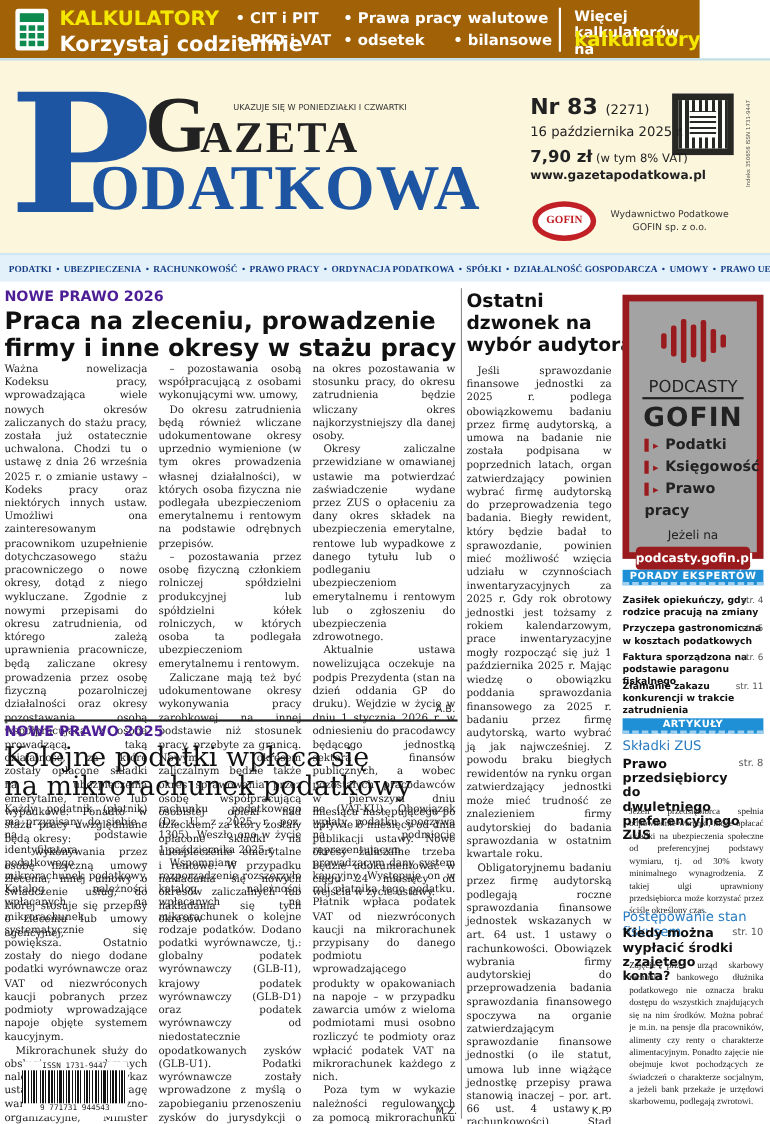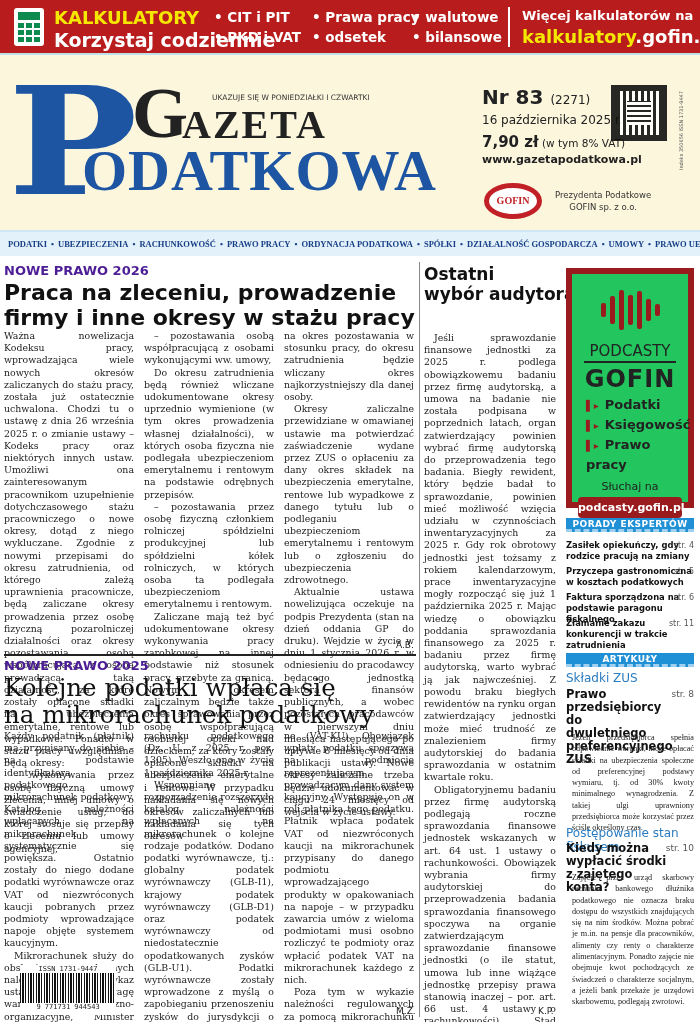--- a/index.html
+++ b/index.html
@@ -1,17 +1,17 @@
 <!DOCTYPE html>
 <html><head>
 <meta charset="utf-8">
 <style>
 *{box-sizing:border-box;margin:0;padding:0}
 body{width:700px;height:1022px;overflow:hidden;background:#fff;font-family:"DejaVu Serif",serif;color:#222;position:relative}
-.topbar{position:absolute;left:0;top:0;width:700px;height:53px;background:#b91c1c;color:#fff;font-family:"DejaVu Sans",sans-serif}
+.topbar{position:absolute;left:0;top:0;width:636px;height:53px;background:#a16207;color:#fff;font-family:"DejaVu Sans",sans-serif}
 .calc-icon{position:absolute;left:14px;top:8px;width:30px;height:38px;background:#fff;border-radius:3px;padding:4px}
 .calc-icon .scr{height:8px;background:#0e8a4e;margin-bottom:3px}
 .calc-icon .grid{display:grid;grid-template-columns:repeat(3,1fr);gap:2px}
 .calc-icon .grid i{display:block;height:5px;background:#0e8a4e}
 .tb-title{position:absolute;left:54px;top:7px;font-weight:bold;font-size:18px;color:#f5e800}
 .tb-sub{position:absolute;left:54px;top:29px;font-weight:bold;font-size:19px}
 .tb-list{position:absolute;font-weight:bold;font-size:13.5px;line-height:20px}
 .tb-div{position:absolute;left:508px;top:7px;width:2px;height:40px;background:#fff}
 .tb-more{position:absolute;left:522px;top:8px;font-weight:bold;font-size:13px}
 .tb-link{position:absolute;left:522px;top:26px;font-weight:bold;font-size:18px}
@@ -38,21 +38,21 @@
 .navbar .sep{color:#173f86}
 .kicker{font-family:"DejaVu Sans",sans-serif;font-weight:bold;color:#4c1d95;font-size:13px}
 .h-sans{font-family:"DejaVu Sans",sans-serif;font-weight:bold;color:#111}
 .h-serif{font-family:"DejaVu Serif",serif;color:#111}
 .col{position:absolute;font-size:9.4px;line-height:12.2px;text-align:justify;color:#222;hyphens:auto}
 .col p{text-indent:10px}
 .col p.ni{text-indent:0}
 .sig{position:absolute;font-family:"DejaVu Sans",sans-serif;font-size:9px}
 .rule{position:absolute;background:#222}
 .vrule{position:absolute;width:1px;background:#888}
-.podcast{position:absolute;left:566px;top:268px;width:128px;height:240px;border:6px solid #9a1b1e;background:#22c55e;text-align:center;font-family:"DejaVu Sans",sans-serif}
+.podcast{position:absolute;left:566px;top:268px;width:128px;height:240px;border:6px solid #9a1b1e;background:#a3a3a3;text-align:center;font-family:"DejaVu Sans",sans-serif}
 .bars{display:flex;justify-content:center;align-items:center;gap:4px;margin-top:14px;height:44px}
 .bars i{display:block;width:5px;background:#9a1b1e;border-radius:2px}
 .pc-title{font-size:15px;margin-top:10px;border-bottom:2px solid #222;margin-left:12px;margin-right:12px;padding-bottom:1px}
 .pc-gofin{font-size:24px;font-weight:bold;letter-spacing:1px;margin-top:2px}
 .pc-items{text-align:left;margin-left:14px;font-size:13px;font-weight:bold;line-height:19px;margin-top:2px}
 .pc-items span.ic{color:#9a1b1e;font-size:10px;margin-right:6px}
 .pc-listen{font-size:11px;margin-top:6px}
 .pc-url{margin:4px 6px 0;background:#9a1b1e;color:#fff;border-radius:4px;font-size:11px;font-weight:bold;padding:4px 0}
 .sect-head{position:absolute;left:566px;width:128px;height:14px;background:#1f8fd6;color:#fff;font-family:"DejaVu Sans",sans-serif;font-weight:bold;font-size:9px;text-align:center;line-height:13px;letter-spacing:.5px;border-bottom:3px dashed #9fd0f0}
 .tip{position:absolute;left:566px;width:128px;font-family:"DejaVu Sans",sans-serif;font-size:8.4px;line-height:11px;font-weight:bold;color:#111}
@@ -110,21 +110,21 @@
   <div class="logo-sub">UKAZUJE SIĘ W PONIEDZIAŁKI I CZWARTKI</div>
   <div class="logo-ODAT">ODATKOWA</div>
   <div class="issue-nr"><span style="font-weight:bold;font-size:20px">Nr 83</span> <span>(2271)</span></div>
   <div class="issue-date">16 października 2025 r.</div>
   <div class="issue-price"><b>7,90 zł</b> <span>(w tym 8% VAT)</span></div>
   <div class="issue-www">www.gazetapodatkowa.pl</div>
   <div class="qr"></div>
   <div class="issn-side">Indeks 350656   ISSN 1731-9447</div>
   <div class="gofin-logo">GOFIN</div>
   <div class="publisher">
-    <div>Prezydenta Podatkowe</div>
+    <div>Wydawnictwo Podatkowe</div>
     <div>GOFIN sp. z o.o.</div>
   </div>
 </div>
 
 <div class="navbar">
   <span>PODATKI</span>
     <span class="sep">•</span>
   <span>UBEZPIECZENIA</span>
     <span class="sep">•</span>
   <span>RACHUNKOWOŚĆ</span>
@@ -187,20 +187,21 @@
 
 <div class="barcode">
   <div class="bc-top">ISSN 1731-9447</div>
   <div class="bc-bars"></div>
   <div class="bc-num">9 771731 944543</div>
 </div>
 
 <div class="vrule" style="left:419px;top:262px;height:755px"></div>
 <div class="h-sans" style="position:absolute;left:424px;top:264px;font-size:17px;line-height:20px">
   <div>Ostatni</div>
+  <div>dzwonek na</div>
   <div>wybór audytora</div>
 </div>
 <div class="col" style="left:424px;top:332px;width:132px">
   <p>Jeśli sprawozdanie finansowe jednostki za 2025 r. podlega obowiązkowemu badaniu przez firmę audytorską, a umowa na badanie nie została podpisana w poprzednich latach, organ zatwierdzający powinien wybrać firmę audytorską do przeprowadzenia tego badania. Biegły rewident, który będzie badał to sprawozdanie, powinien mieć możliwość wzięcia udziału w czynnościach inwentaryzacyjnych za 2025 r. Gdy rok obrotowy jednostki jest tożsamy z rokiem kalendarzowym, prace inwentaryzacyjne mogły rozpocząć się już 1 października 2025 r. Mając wiedzę o obowiązku poddania sprawozdania finansowego za 2025 r. badaniu przez firmę audytorską, warto wybrać ją jak najwcześniej. Z powodu braku biegłych rewidentów na rynku organ zatwierdzający jednostki może mieć trudność ze znalezieniem firmy audytorskiej do badania sprawozdania w ostatnim kwartale roku.</p>
   <p>Obligatoryjnemu badaniu przez firmę audytorską podlegają roczne sprawozdania finansowe jednostek wskazanych w art. 64 ust. 1 ustawy o rachunkowości. Obowiązek wybrania firmy audytorskiej do przeprowadzenia badania sprawozdania finansowego spoczywa na organie zatwierdzającym sprawozdanie finansowe jednostki (o ile statut, umowa lub inne wiążące jednostkę przepisy prawa stanowią inaczej – por. art. 66 ust. 4 ustawy o rachunkowości). Stąd wyboru firmy audytorskiej w firmie osoby fizycznej dokonuje jej właściciel, a w spółkach osobowych (z wyjątkiem spółek komandytowo-akcyjnych), spółkach cywilnych oraz spółkach z o.o. – wspólnicy. Po dokonaniu przez organ zatwierdzający wyboru firmy audytorskiej umowę z nią podpisuje kierownik jednostki. Pierwszą umowę z firmą audytorską na obowiązkowe badanie rocznego sprawozdania finansowego podpisuje się na okres nie krótszy niż 2 lata, z możliwością przedłużenia na kolejne co najmniej 2-letnie okresy. Szerzej o procedurze wyboru firmy audytorskiej do wykonania badania sprawozdania finansowego pisaliśmy w GP nr 75 z br., na str. 12.</p>
 </div>
 <div class="sig" style="left:538px;top:1006px">K.P.</div>
 
 <div class="podcast">
   <div class="bars">
@@ -212,21 +213,21 @@
       <i style="height:22px"></i>
       <i style="height:12px"></i>
   </div>
   <div class="pc-title">PODCASTY</div>
   <div class="pc-gofin">GOFIN</div>
   <div class="pc-items">
     <div><span class="ic">▌▸</span><span>Podatki</span></div>
     <div><span class="ic">▌▸</span><span>Księgowość</span></div>
     <div><span class="ic">▌▸</span><span>Prawo pracy</span></div>
   </div>
-  <div class="pc-listen">Słuchaj na</div>
+  <div class="pc-listen">Jeżeli na</div>
   <div class="pc-url">podcasty.gofin.pl</div>
 </div>
 
 <div class="sect-head" style="top:518px">PORADY EKSPERTÓW</div>
 <div class="tip" style="top:540px"><span>Zasiłek opiekuńczy, gdy rodzice pracują na zmiany</span><span class="pg">str. 4</span></div>
 <div class="tip" style="top:566px"><span>Przyczepa gastronomiczna w kosztach podatkowych</span><span class="pg">str. 5</span></div>
 <div class="tip" style="top:592px"><span>Faktura sporządzona na podstawie paragonu fiskalnego</span><span class="pg">str. 6</span></div>
 <div class="tip" style="top:618px"><span>Złamanie zakazu konkurencji w trakcie zatrudnienia</span><span class="pg">str. 11</span></div>
 
 <div class="sect-head" style="top:653px">ARTYKUŁY TEMATYCZNE</div>

